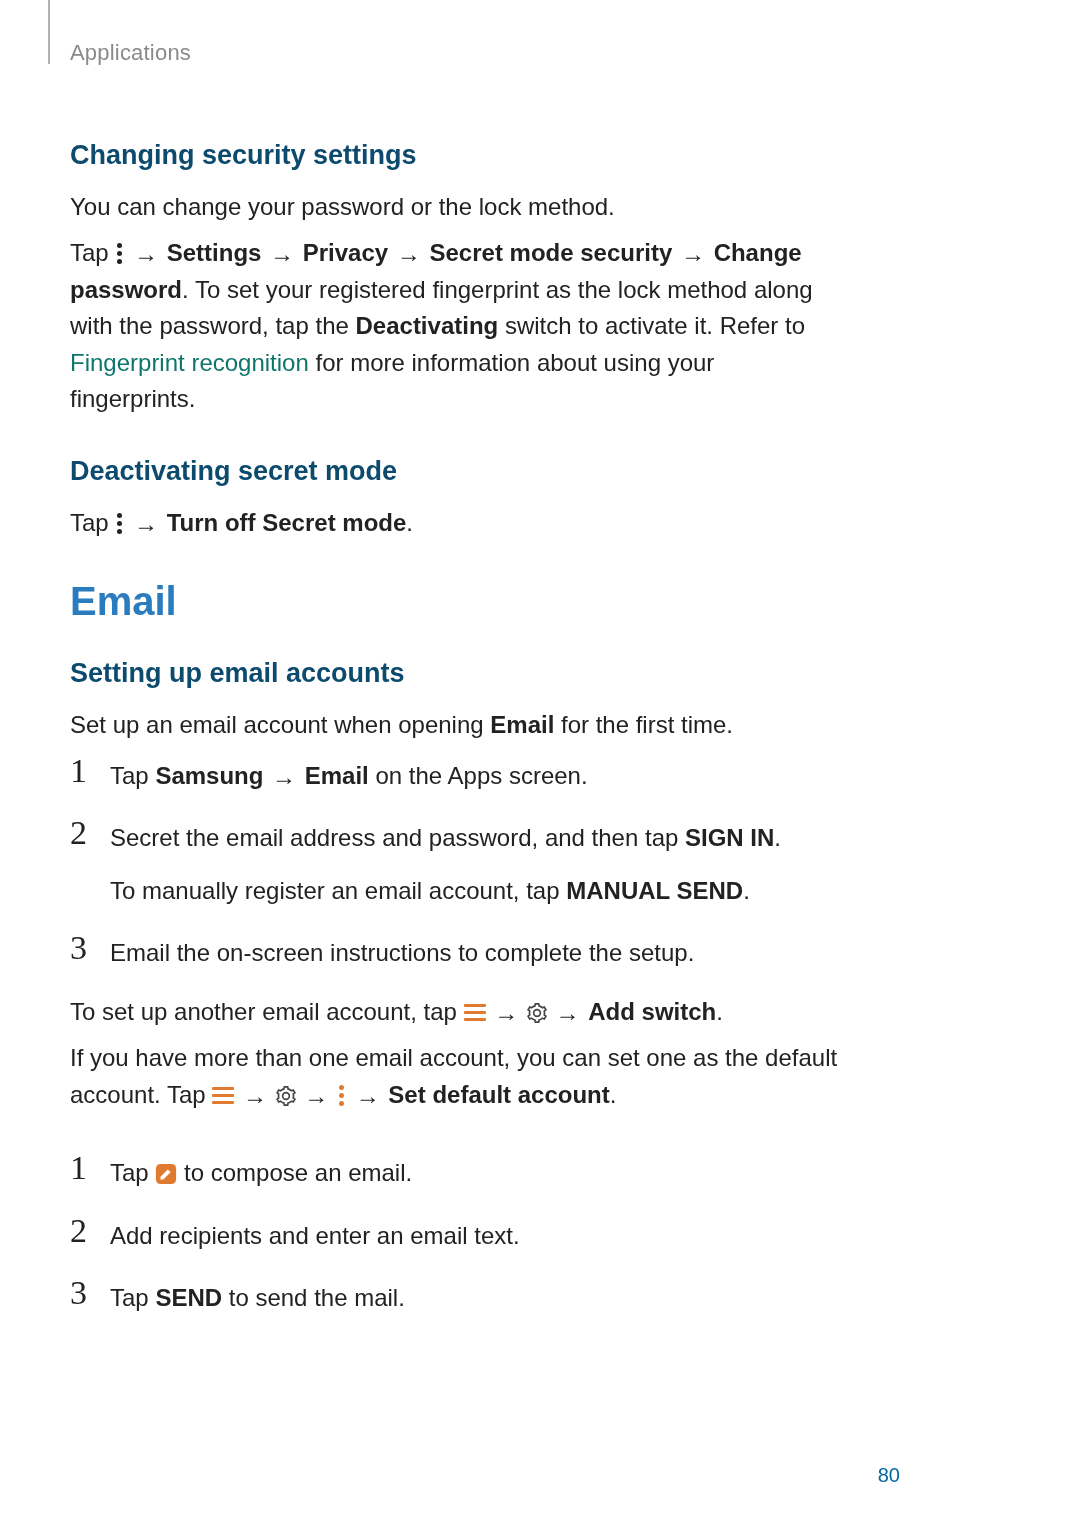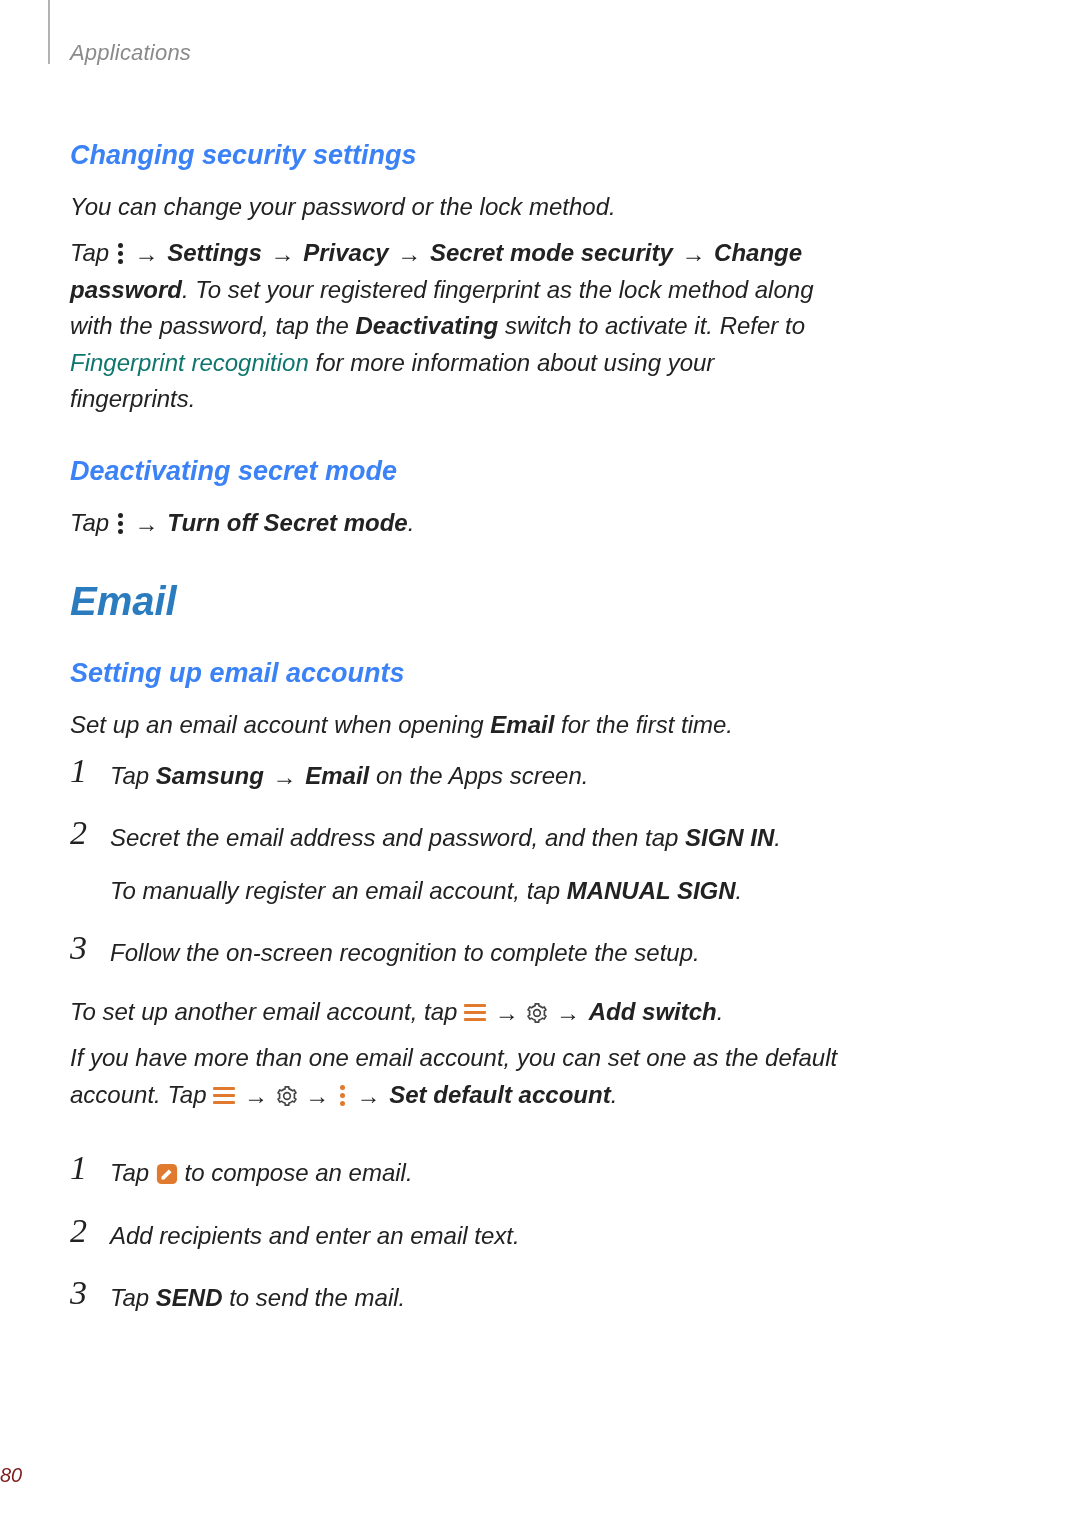--- a/index.html
+++ b/index.html
@@ -1,33 +1,33 @@
 <!DOCTYPE html>
 <html><head>
   <meta charset="utf-8">
   <style>
     * { margin: 0; padding: 0; box-sizing: border-box; }
     html, body { width: 1080px; height: 1527px; background: #fff; font-family: "Segoe UI", "Helvetica Neue", Arial, sans-serif; color: #222; }
-    .page { width: 916px; height: 1527px; position: relative; padding: 40px 70px 8px 70px; font-style: italic; }
+    .page { width: 916px; height: 1527px; position: relative; padding: 40px 70px 8px 70px; }
     .header-bar { position: relative; height: 40px; margin-bottom: 60px; }
     .header-rule { position: absolute; left: -22px; top: -40px; width: 2px; height: 64px; background: #b2b2b2; }
     .header-label { font-size: 22px; color: #8a8a8a; letter-spacing: 0.2px; }
-    .h3 { font-size: 27px; font-weight: 700; color: #3b82f6; margin-bottom: 18px; margin-top: 8px; }
+    .h3 { font-size: 27px; font-weight: 700; color: #0c4a6e; margin-bottom: 18px; margin-top: 8px; }
     .h2 { font-size: 40px; font-weight: 700; color: #2b7bbf; margin-bottom: 34px; margin-top: 10px; }
     .para { font-size: 24px; line-height: 1.52; color: #222; margin-bottom: 10px; }
     .section { margin-bottom: 38px; }
     .bold { font-weight: 700; }
     .link { color: #0f766e; }
     .accent { color: #e07a2f; }
     ol.steps { list-style: none; padding: 0; margin: 0; }
     ol.steps > li { display: flex; align-items: flex-start; margin-bottom: 22px; }
     ol.steps .num { font-size: 34px; line-height: 1; font-weight: 400; color: #222; width: 40px; flex-shrink: 0; font-family: Georgia, "Times New Roman", serif; }
     ol.steps .body { flex: 1; font-size: 24px; line-height: 1.52; padding-top: 4px; }
     ol.steps .body .sub { display: block; margin-top: 16px; }
-    .page-number { position: absolute; bottom: 40px; left: 0; right: 0; text-align: left; font-size: 20px; color: #7f1d1d; }
+    .page-number { position: absolute; bottom: 40px; left: 0; right: 16px; text-align: right; font-size: 20px; color: #0369a1; }
 
     
     .icon { display: inline-block; vertical-align: -2px; }
     .icon-more-dots { width: 10px; height: 24px; position: relative; vertical-align: -4px; }
     .icon-more-dots::before, .icon-more-dots::after, .icon-more-dots span {
       content: ""; position: absolute; left: 2px; width: 5px; height: 5px; background: #222; border-radius: 50%;
     }
     .icon-more-dots::before { top: 2px; }
     .icon-more-dots span { top: 10px; }
     .icon-more-dots::after { top: 18px; }
@@ -97,27 +97,27 @@
           <span>Tap </span><span class="bold">Samsung</span>
           <span class="arrow">→</span>
           <span class="bold">Email</span><span> on the Apps screen.</span>
         </div>
       </li>
       <li>
         <div class="num">2</div>
         <div class="body">
           <span>Secret the email address and password, and then tap </span><span class="bold">SIGN IN</span><span>.</span>
           <span class="sub">
-            <span>To manually register an email account, tap </span><span class="bold">MANUAL SIGN</span><span>.</span>
+            <span>To manually register an email account, tap </span><span class="bold">MANUAL SEND</span><span>.</span>
           </span>
         </div>
       </li>
       <li>
         <div class="num">3</div>
-        <div class="body">Follow the on-screen recognition to complete the setup.</div>
+        <div class="body">Email the on-screen instructions to complete the setup.</div>
       </li>
     </ol>
 
     <p class="para" style="margin-top:18px">
       <span>To set up another email account, tap </span>
       <span class="icon icon-hamburger"><span></span></span>
       <span class="arrow">→</span>
       <svg class="icon icon-gear" viewBox="0 0 24 24">
           <path fill="none" stroke="#444" stroke-width="2" d="M12 8a4 4 0 100 8 4 4 0 000-8zm9 4a9 9 0 01-.3 2.3l2 1.5-2 3.4-2.3-.9a9 9 0 01-4 2.3L14 23h-4l-.4-2.4a9 9 0 01-4-2.3l-2.3.9-2-3.4 2-1.5A9 9 0 013 12a9 9 0 01.3-2.3l-2-1.5 2-3.4 2.3.9a9 9 0 014-2.3L10 1h4l.4 2.4a9 9 0 014 2.3l2.3-.9 2 3.4-2 1.5A9 9 0 0121 12z"></path>
         </svg>

